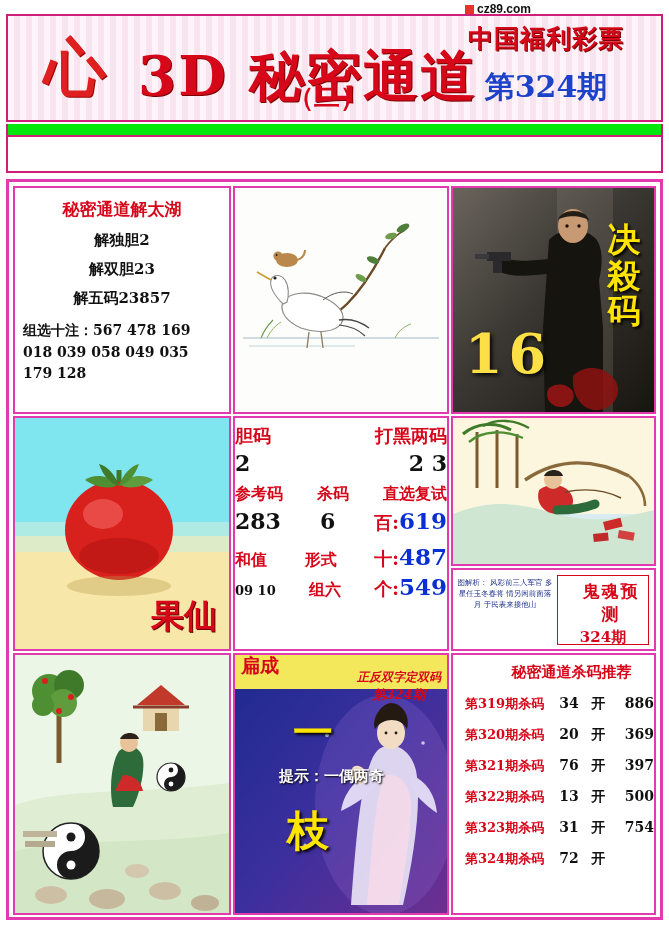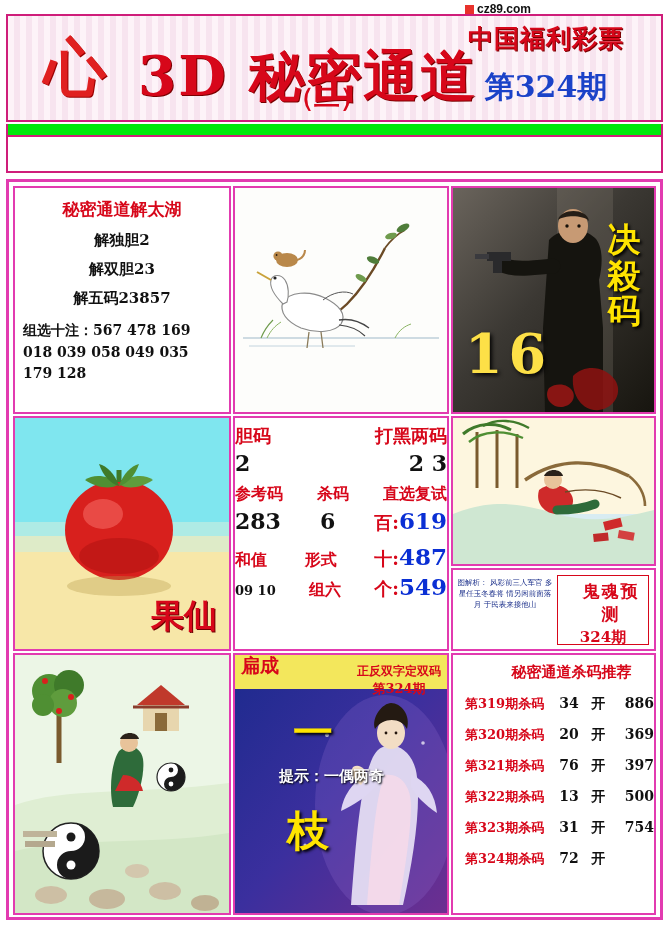--- a/index.html
+++ b/index.html
@@ -325,22 +325,23 @@
   .lady-top {
     position: absolute; left: 0; top: 0; width: 100%; height: 34px;
     background: #f3e75c;
   }
   .lady-top-l {
     position: absolute; left: 6px; top: 1px;
     font-size: 19px; font-weight: bold; color: #d7071a;
     font-family: "DejaVu Serif", serif; line-height: 1.05;
   }
   .lady-top-r {
-    position: absolute; right: 6px; top: 8px; text-align: center;
-    font-family: "DejaVu Serif", serif;
+    position: absolute; right: 6px; top: 14px; text-align: center;
+    font-family: "DejaVu Serif", serif;
+    font-style: italic;
   }
   .lady-top-r .l1 { font-size: 12px; font-weight: bold; color: #d7071a; }
   .lady-top-r .l2 { font-size: 13px; font-weight: bold; color: #d7071a; }
   .lady-one {
     position: absolute; left: 58px; top: 50px;
     font-size: 40px; font-weight: bold; color: #ffe400;
     font-family: "DejaVu Serif", serif; text-shadow: 2px 2px 3px #000;
   }
   .lady-hint {
     position: absolute; left: 44px; top: 112px;

